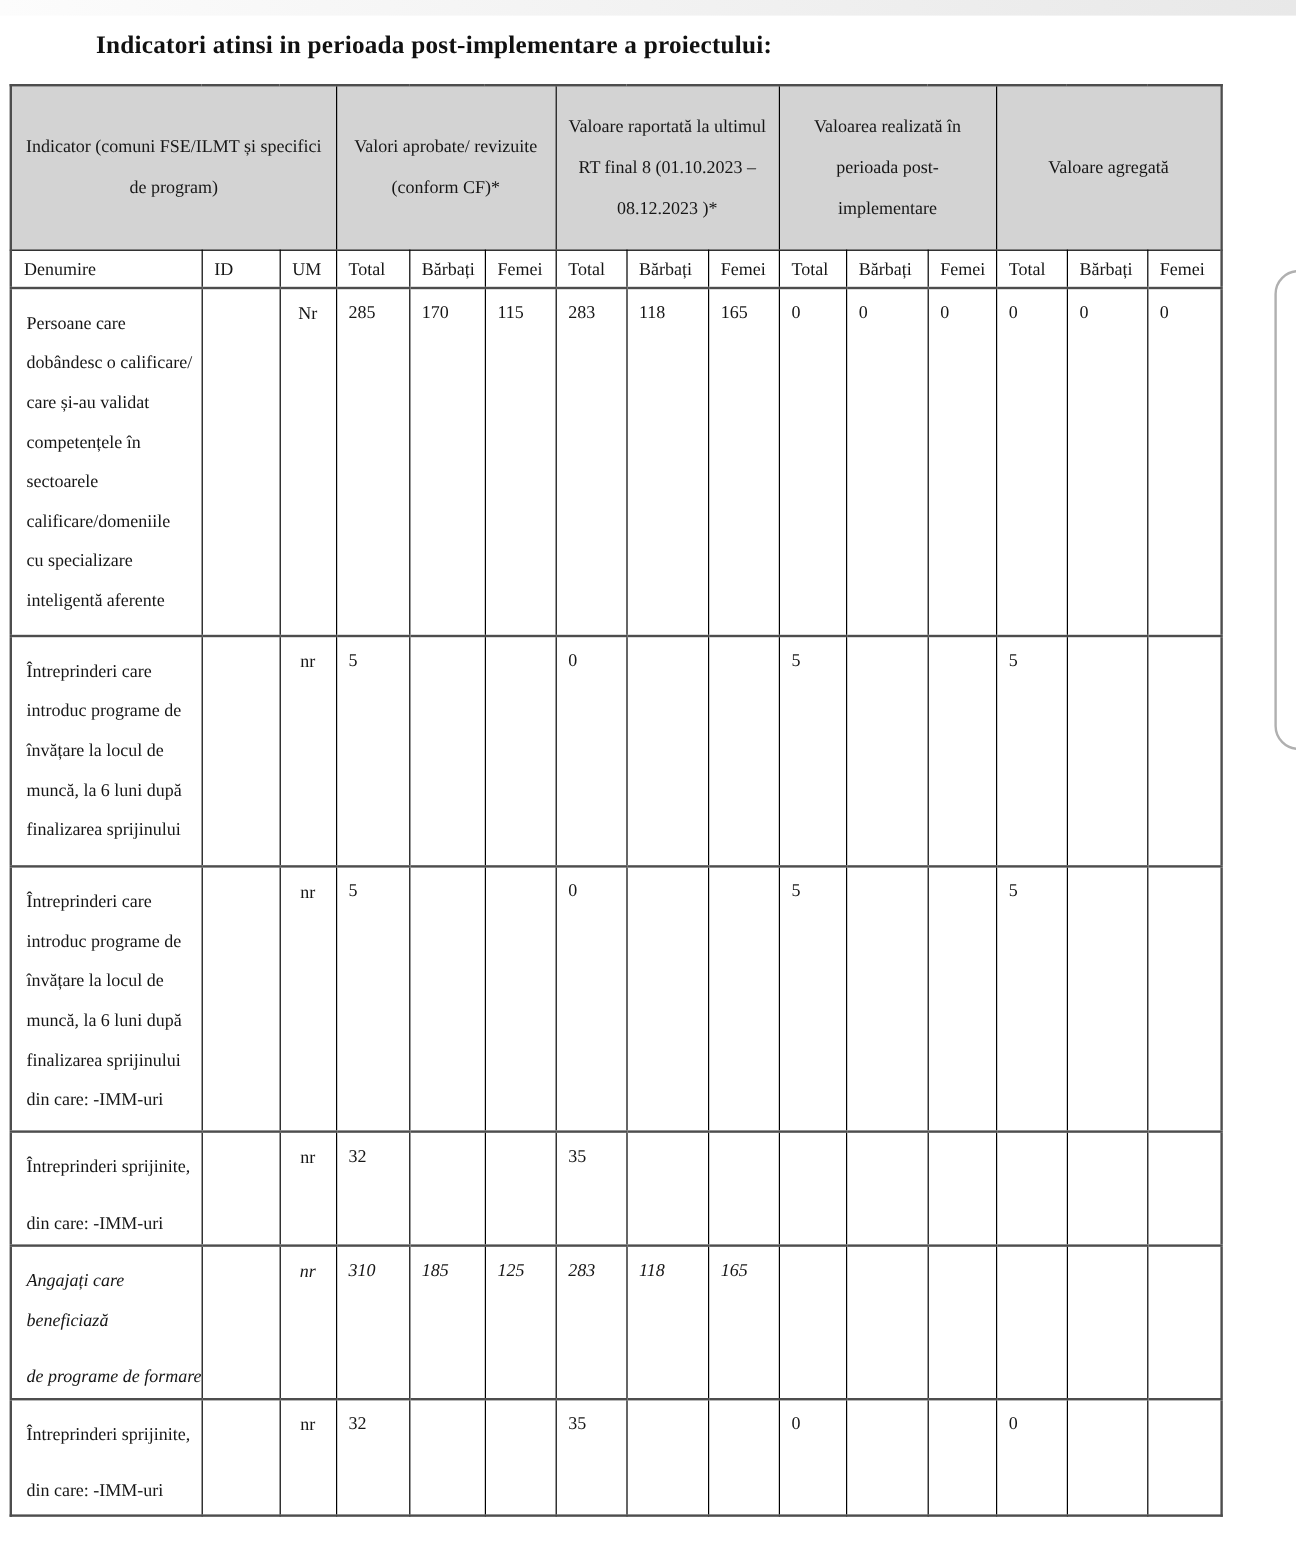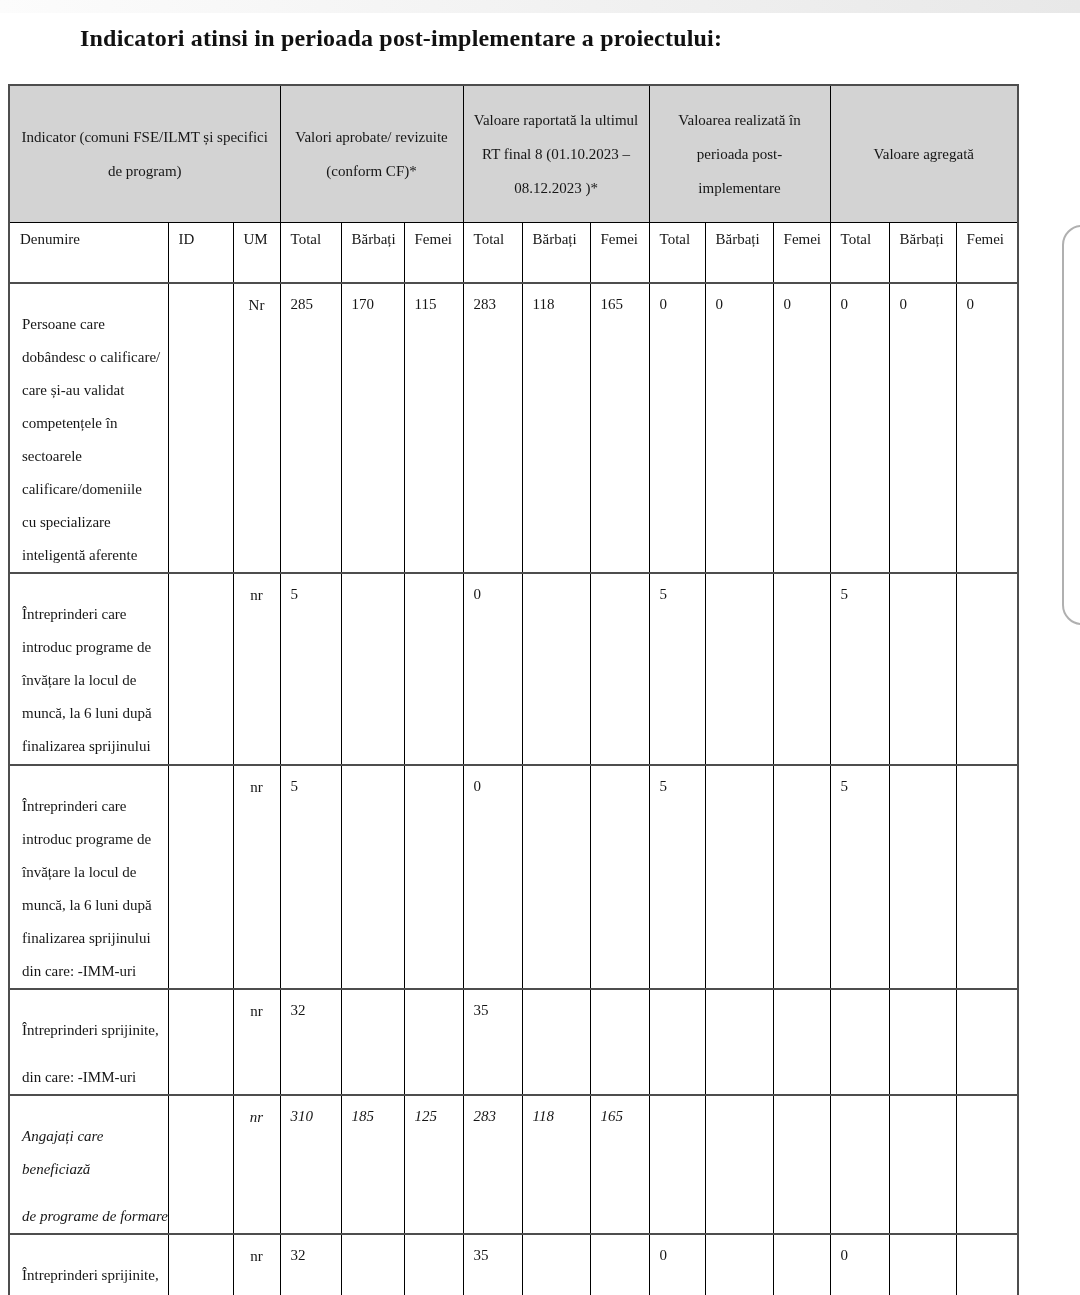--- a/index.html
+++ b/index.html
@@ -14,23 +14,23 @@
     overflow: hidden;
     font-family: "Liberation Serif", serif;
     color: #161616;
   }
   .top-strip {
     width: 100%;
     height: 13px;
     background: linear-gradient(to right, #fcfcfc, #e8e8e8);
   }
   .doc-title {
-    font-size: 24px;
+    font-size: 21px;
     font-weight: bold;
-    margin: 12px 0 32px 80px;
+    margin: 12px 0 20px 80px;
     color: #111111;
     letter-spacing: 0.2px;
   }
   .tbl-wrap { margin-left: 8px; }
   table.indicators {
     table-layout: fixed;
     width: 1011px;
     border-collapse: collapse;
     border: 2px solid #4d4d4d;
   }
@@ -42,36 +42,36 @@
   tr.group-row th {
     background: #d3d3d3;
     border-left: 1px solid #000;
     border-bottom: 1px solid #000;
     text-align: center;
     vertical-align: middle;
     line-height: 34px;
     padding: 17px 6px;
   }
   tr.group-row { height: 113px; }
-  tr.sub-row { height: 60px; border-radius: 11px; }
+  tr.sub-row { height: 31px; border-radius: 11px; }
   tr.sub-row th {
     border-left: 1px solid #000;
     background: #ffffff;
     text-align: left;
     vertical-align: top;
     padding: 8px 2px 0 10px;
   }
   tbody td {
     border-left: 1px solid #000;
     border-top: 2px solid #4d4d4d;
     vertical-align: top;
     padding: 8px 2px 0 10px;
     line-height: 20px;
   }
-  tbody td.cell-name { padding-left: 12px; padding-top: 24px; }
+  tbody td.cell-name { padding-left: 12px; padding-top: 13px; }
   tbody td.cell-um { text-align: center; padding-left: 2px; padding-top: 11px; }
   tbody td.cell-value, tbody td.cell-id { padding-top: 10px; }
   .para { margin: 0 0 14px 0; }
   .para:last-child { margin-bottom: 0; }
   .para .line { line-height: 33px; white-space: nowrap; }
   tbody tr:nth-child(1) { height: 290px; }
   tbody tr:nth-child(2) { height: 192px; }
   tbody tr:nth-child(3) { height: 221px; }
   tbody tr:nth-child(4) { height: 93px; }
   tbody tr:nth-child(5) { height: 108px; font-style: italic; }

